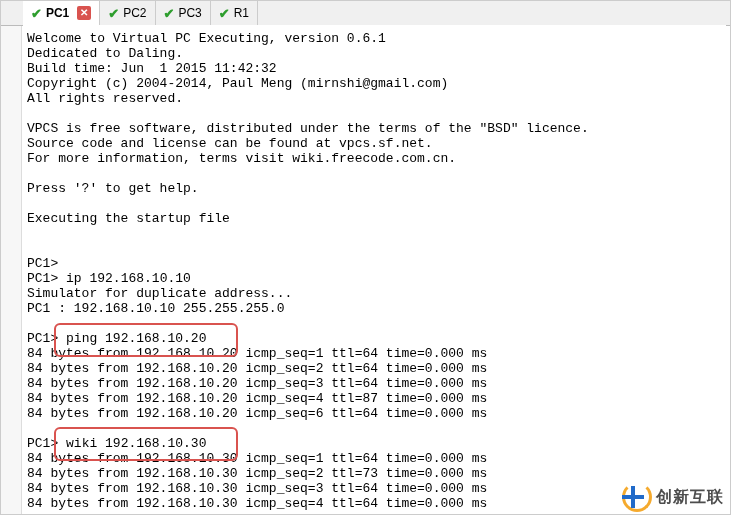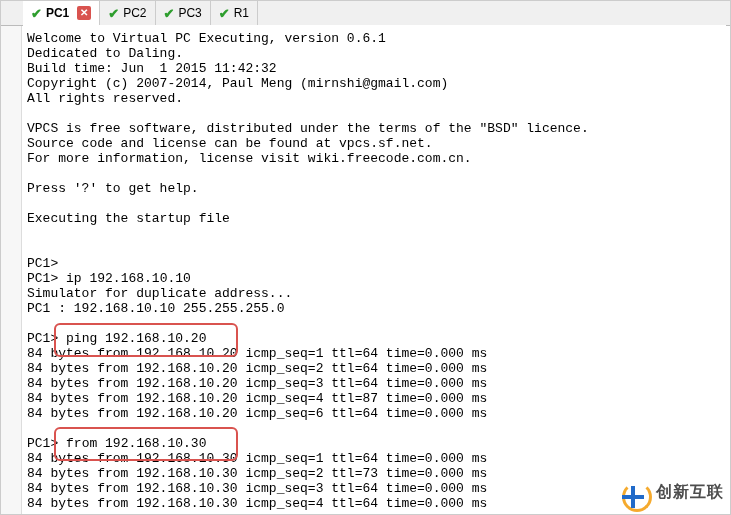--- a/index.html
+++ b/index.html
@@ -98,21 +98,21 @@
     position: absolute;
     border: 2px solid #d9534f;
     border-radius: 6px;
     pointer-events: none;
   }
   .watermark {
     position: absolute;
     right: 6px;
     bottom: 2px;
     display: flex;
-    align-items: flex-start;
+    align-items: center;
     gap: 4px;
     opacity: 0.95;
   }
   .watermark-icon {
     width: 30px; height: 30px;
     position: relative;
   }
   .watermark-icon .ring {
     position:absolute; inset:0;
     border:3px solid #f5a623;
@@ -158,45 +158,45 @@
     <div class="tab">
       <span class="check">✔</span>
       <span class="label">R1</span>
     </div>
   </div>
 
   <div class="term">
     <pre class="content"><span>Welcome to Virtual PC Executing, version 0.6.1</span>
 <span>Dedicated to Daling.</span>
 <span>Build time: Jun  1 2015 11:42:32</span>
-<span>Copyright (c) 2007-2014, Paul Meng (mirnshi@gmail.com)</span>
+<span>Copyright (c) 2004-2014, Paul Meng (mirnshi@gmail.com)</span>
 <span>All rights reserved.</span>
 
 <span>VPCS is free software, distributed under the terms of the "BSD" licence.</span>
 <span>Source code and license can be found at vpcs.sf.net.</span>
-<span>For more information, license visit wiki.freecode.com.cn.</span>
+<span>For more information, terms visit wiki.freecode.com.cn.</span>
 
 <span>Press '?' to get help.</span>
 
 <span>Executing the startup file</span>
 
 
 <span>PC1&gt;</span>
 <span>PC1&gt;</span> <span>ip 192.168.10.10</span>
 <span>Simulator for duplicate address...</span>
 <span>PC1 : 192.168.10.10 255.255.255.0</span>
 
 <span>PC1&gt;</span> <span>ping 192.168.10.20</span>
 <span>84 bytes from 192.168.10.20 icmp_seq=1 ttl=64 time=0.000 ms</span>
 <span>84 bytes from 192.168.10.20 icmp_seq=2 ttl=64 time=0.000 ms</span>
 <span>84 bytes from 192.168.10.20 icmp_seq=3 ttl=64 time=0.000 ms</span>
 <span>84 bytes from 192.168.10.20 icmp_seq=4 ttl=87 time=0.000 ms</span>
 <span>84 bytes from 192.168.10.20 icmp_seq=6 ttl=64 time=0.000 ms</span>
 
-<span>PC1&gt;</span> <span>from 192.168.10.30</span>
+<span>PC1&gt;</span> <span>wiki 192.168.10.30</span>
 <span>84 bytes from 192.168.10.30 icmp_seq=1 ttl=64 time=0.000 ms</span>
 <span>84 bytes from 192.168.10.30 icmp_seq=2 ttl=73 time=0.000 ms</span>
 <span>84 bytes from 192.168.10.30 icmp_seq=3 ttl=64 time=0.000 ms</span>
 <span>84 bytes from 192.168.10.30 icmp_seq=4 ttl=64 time=0.000 ms</span>
 <span>84 bytes from 192.168.10.30 icmp_seq=5 ttl=64 time=0.000 ms</span>
 
  </pre>
 
     <div class="hilite" style="left:31px; top:298px; width:180px; height:30px;"></div>
     <div class="hilite" style="left:31px; top:402px; width:180px; height:30px;"></div>

